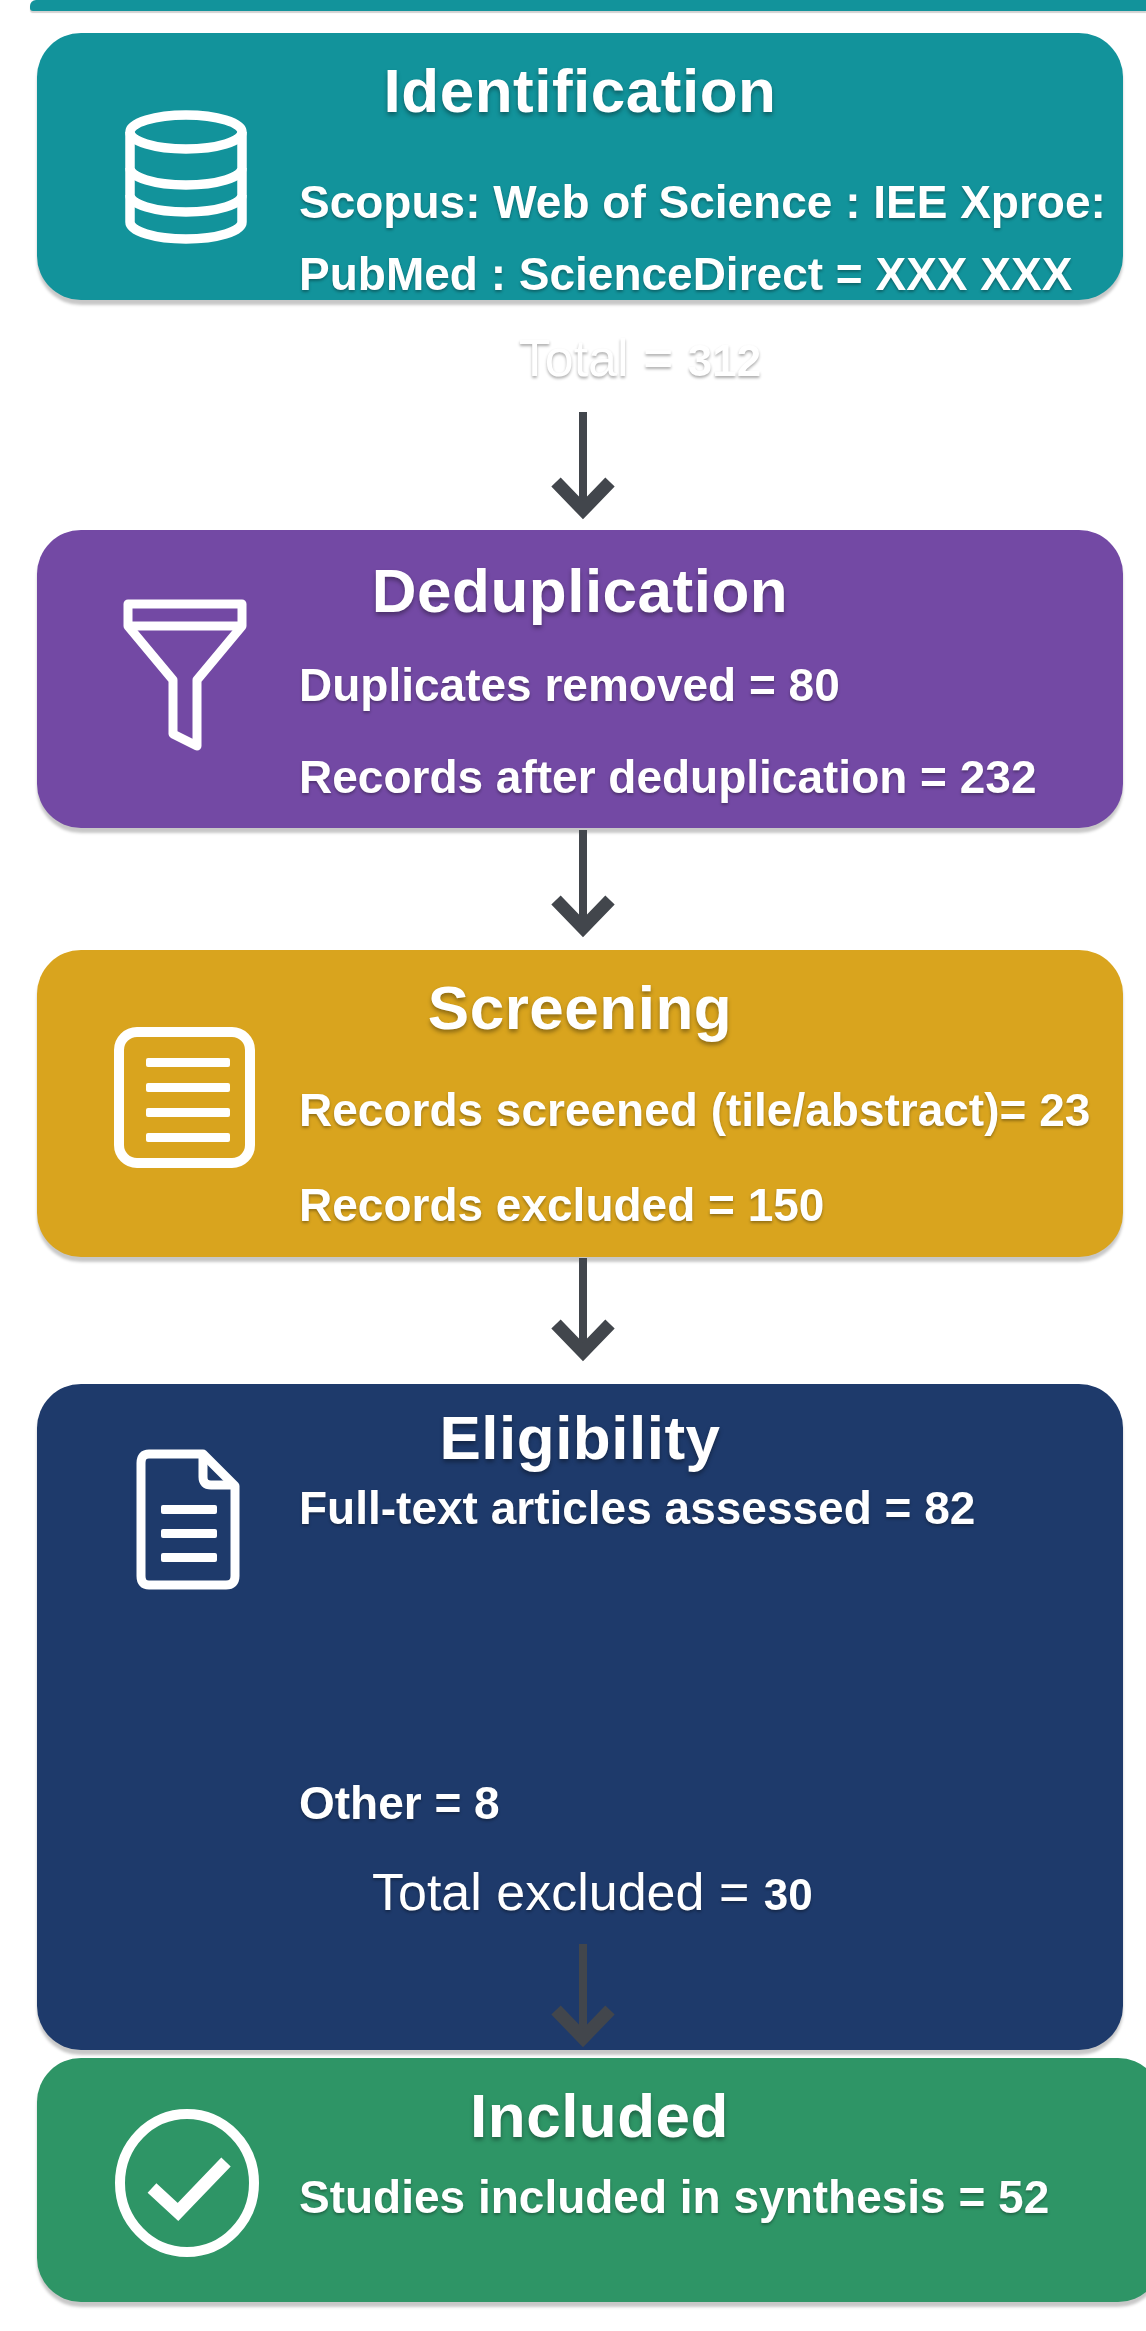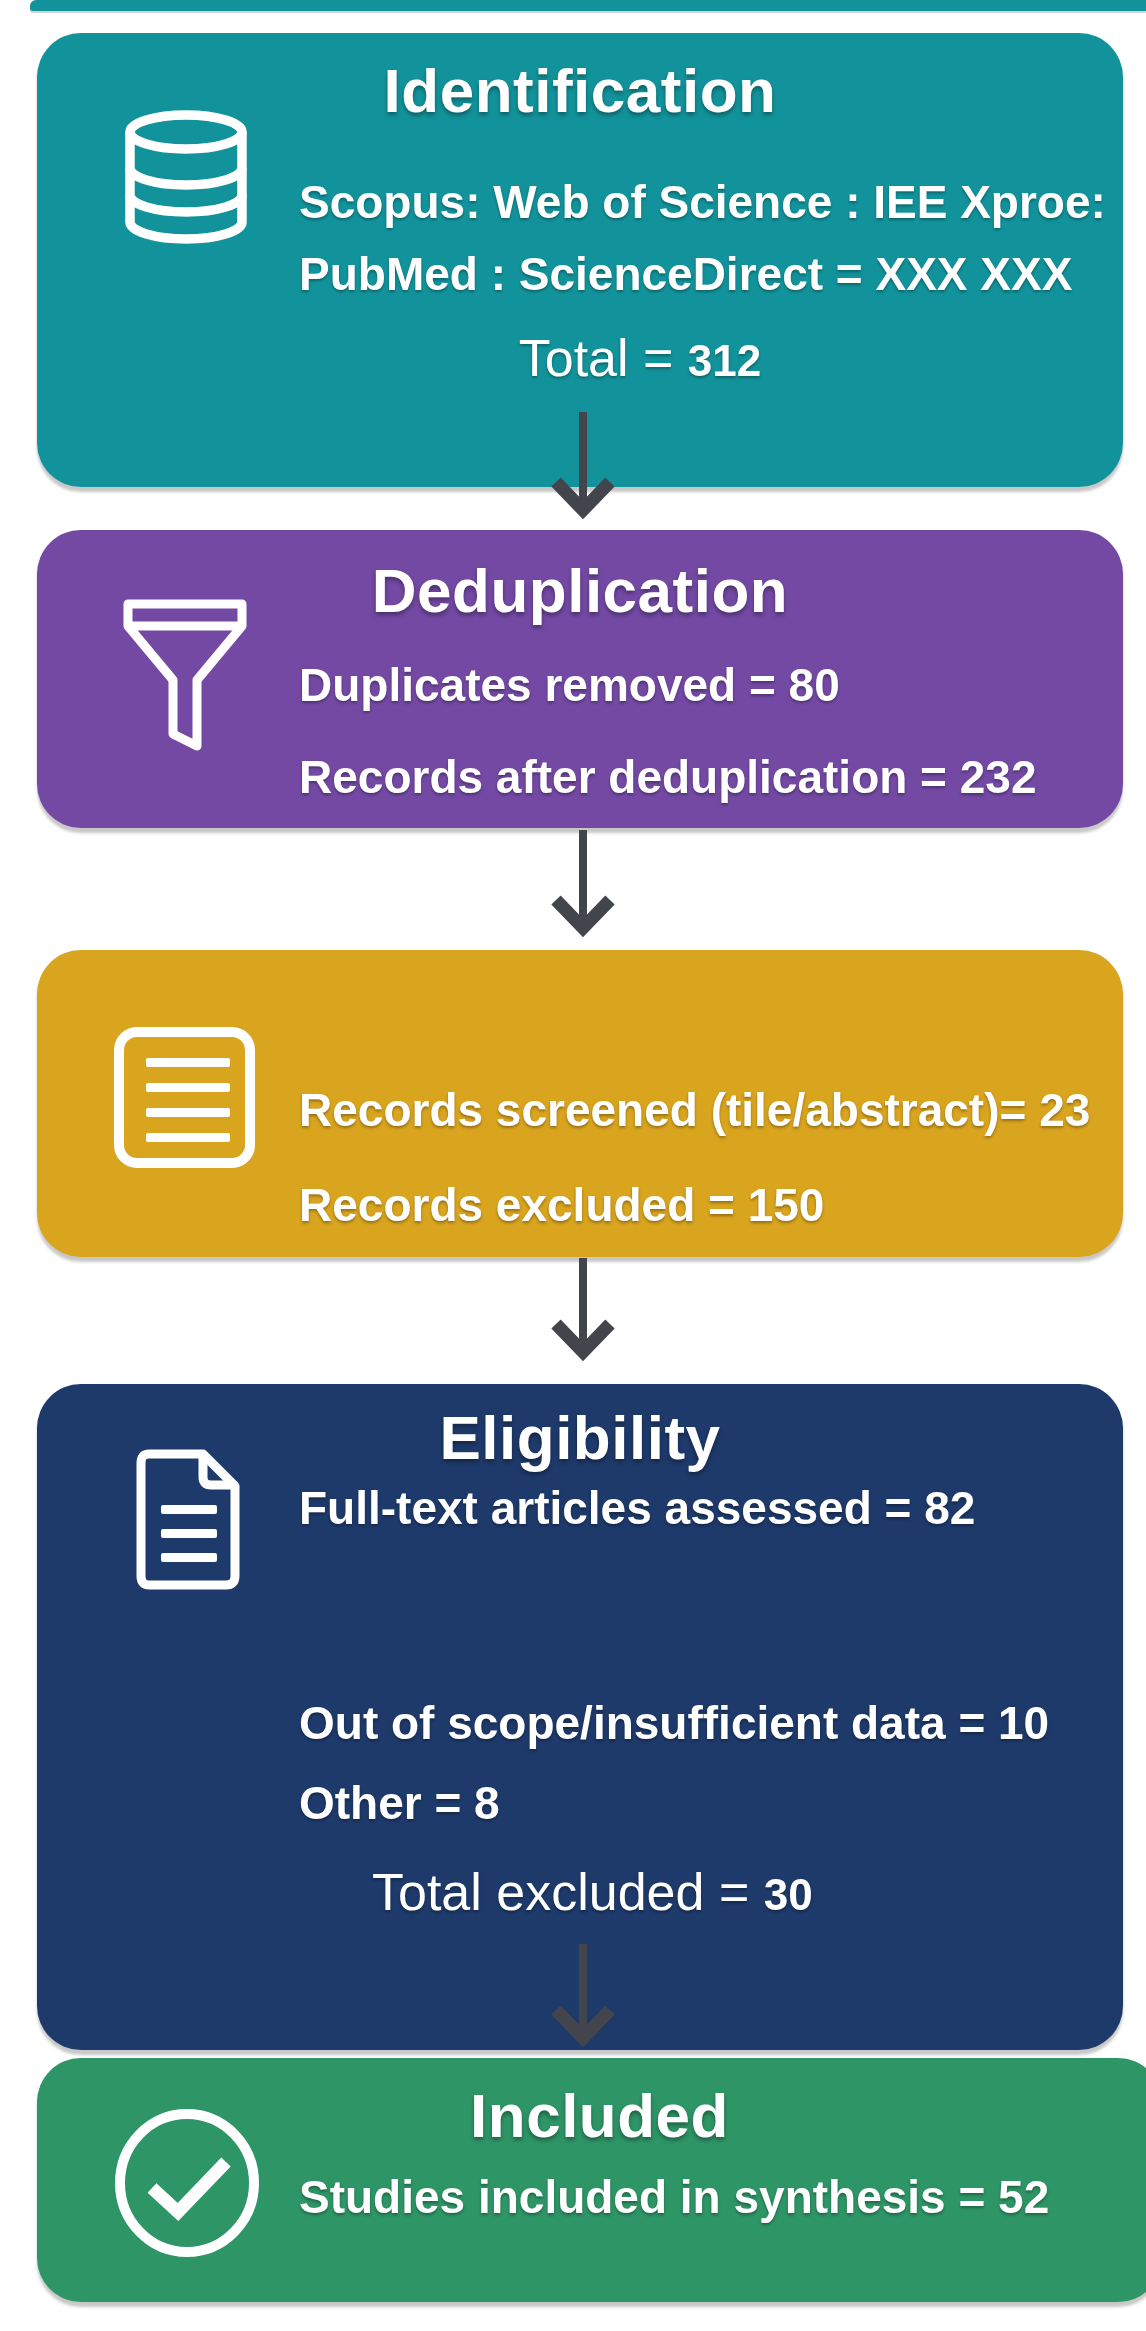--- a/index.html
+++ b/index.html
@@ -57,21 +57,21 @@
     position: absolute;
     line-height: 0;
   }
   .icon svg { display: block; }
   .arrow {
     position: absolute;
     line-height: 0;
   }
 
   
-  #box-identification { top: 33px;  height: 454px; }
+  #box-identification { top: 33px;  height: 267px; }
   #box-identification .box-title { top: 22px; }
   #box-identification .line-0 { top: 142px; }
   #box-identification .line-1 { top: 214px; }
   #box-identification .box-total { top: 295px; left: 120px; right: 0; text-align: center; }
   #box-identification .icon { left: 83px; top: 76px; }
 
   #box-deduplication { top: 530px; height: 298px; }
   #box-deduplication .box-title { top: 25px; }
   #box-deduplication .line-0 { top: 128px; }
   #box-deduplication .line-1 { top: 220px; }
@@ -155,20 +155,21 @@
   <section class="flow-box" id="box-screening" style="background: rgb(217, 164, 30);">
     <span class="icon">
       <svg width="145" height="145" viewBox="0 0 145 145">
         <rect x="7" y="7" width="131" height="131" rx="18" fill="none" stroke="#ffffff" stroke-width="10"></rect>
         <rect x="34" y="33" width="84" height="9" rx="2" fill="#ffffff"></rect>
         <rect x="34" y="58" width="84" height="9" rx="2" fill="#ffffff"></rect>
         <rect x="34" y="83" width="84" height="9" rx="2" fill="#ffffff"></rect>
         <rect x="34" y="108" width="84" height="9" rx="2" fill="#ffffff"></rect>
       </svg>
     </span>
+    <h2 class="box-title">Screening</h2>
     <p class="box-line line-0">Records screened (tile/abstract)= 23</p>
     <p class="box-line line-1">Records excluded = 150</p>
   </section>
 
   <span class="arrow" id="arrow-3">
     <svg width="90" height="108" viewBox="0 0 90 108" fill="none" stroke="#42464C">
       <path d="M45,0 V90" stroke-width="8"></path>
       <path d="M18,66 L45,94 L72,66" stroke-width="13"></path>
     </svg>
   </span>
@@ -178,21 +179,20 @@
       <svg width="117" height="145" viewBox="0 0 117 145">
         <path d="M16,7 H70 L102,39 V129 Q102,138 93,138 H16 Q8,138 8,129 V16 Q8,7 16,7 Z" fill="none" stroke="#ffffff" stroke-width="9" stroke-linejoin="round"></path>
         <path d="M70,7 V30 Q70,38 78,38 H102" fill="none" stroke="#ffffff" stroke-width="9"></path>
         <rect x="28" y="58" width="56" height="9" rx="2" fill="#ffffff"></rect>
         <rect x="28" y="82" width="56" height="9" rx="2" fill="#ffffff"></rect>
         <rect x="28" y="106" width="56" height="9" rx="2" fill="#ffffff"></rect>
       </svg>
     </span>
     <h2 class="box-title">Eligibility</h2>
     <p class="box-line line-0">Full-text articles assessed = 82</p>
-    <p class="box-line excl-1">Out of scope/insufficient data = 10</p>
     <p class="box-line excl-2">Other = 8</p>
     <p class="box-total"><span>Total excluded = </span><span class="total-value">30</span></p>
   </section>
 
   <span class="arrow" id="arrow-4">
     <svg width="90" height="108" viewBox="0 0 90 108" fill="none" stroke="#42464C">
       <path d="M45,0 V90" stroke-width="8"></path>
       <path d="M18,66 L45,94 L72,66" stroke-width="13"></path>
     </svg>
   </span>

